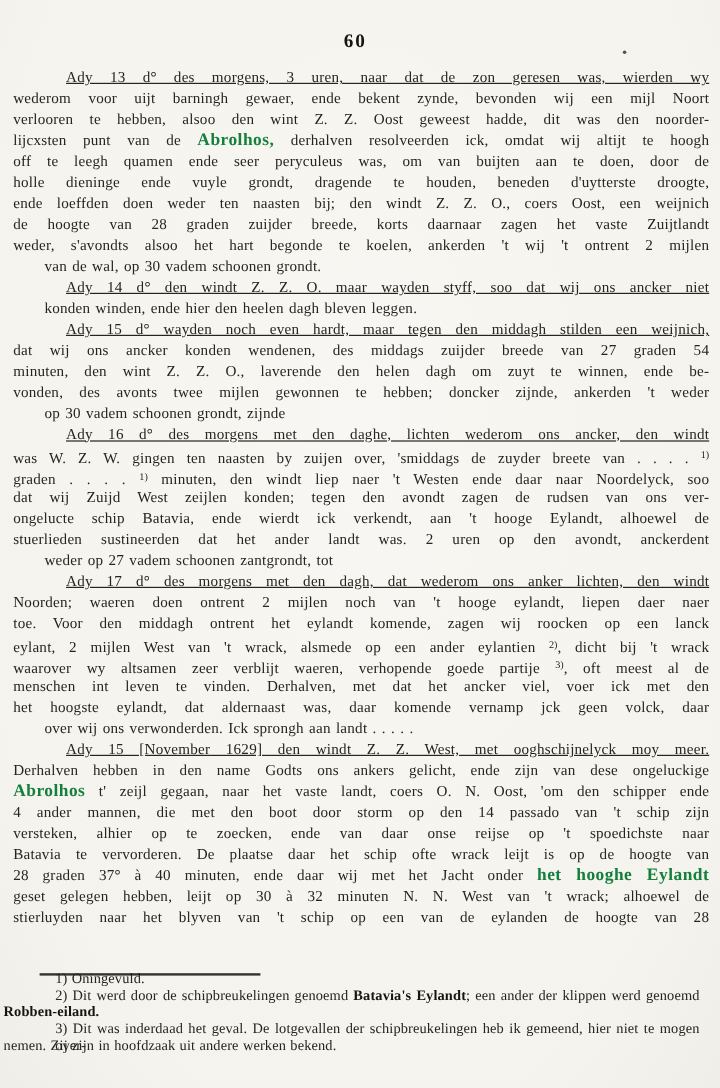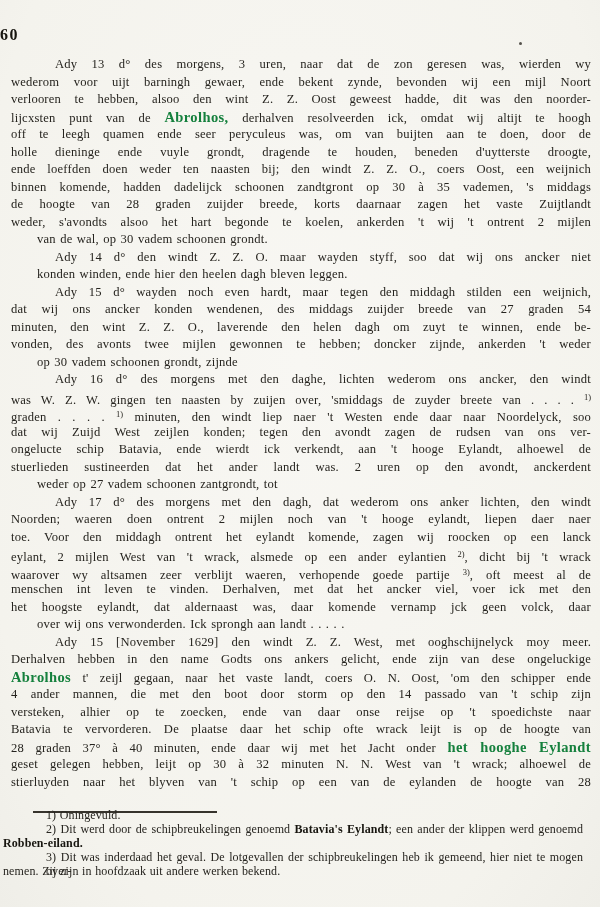--- a/index.html
+++ b/index.html
@@ -3,38 +3,38 @@
 <meta charset="utf-8">
 <style>
   html,body{margin:0;padding:0;}
   body{
     width:600px;height:907px;position:relative;overflow:hidden;
     background:radial-gradient(ellipse at 50% 40%, #f8f7f3 0%, #f4f3ed 78%, #efeee8 100%);
     font-family:"Liberation Serif","DejaVu Serif",serif;
     color:#26241f;
   }
   .page-number{
-    position:absolute;top:26px;left:0;width:592px;text-align:left;
+    position:absolute;top:26px;left:0;width:592px;text-align:center;
     font-weight:700;font-size:16px;letter-spacing:1.5px;color:#17150f;
   }
   .speck{
     position:absolute;left:519px;top:42px;width:3px;height:3px;
     background:#55524c;border-radius:50%;
   }
   .body-text{
     position:absolute;left:11px;top:56px;width:580px;
     font-size:12.6px;
   }
   .line{
     height:17.5px;line-height:17.5px;
     text-align:justify;text-align-last:justify;
     word-spacing:1px;letter-spacing:0.2px;
   }
   .line.noj{text-align-last:left;margin-left:26px;}
-  .line.ind{padding-left:44px;}
+  .line.ind{padding-left:44px;text-decoration:underline;}
   .b{font-weight:700;color:#17150f;}
   .big{font-weight:700;font-size:14.5px;letter-spacing:0.4px;color:#15803d;}
   .sup{font-size:8.5px;vertical-align:3.5px;letter-spacing:0;}
   .footnote-rule{
     position:absolute;left:33px;top:811px;width:184px;height:2px;
     background:#36332c;
   }
   .footnotes{
     position:absolute;left:3px;top:808px;width:580px;
     font-size:12px;
@@ -55,21 +55,20 @@
 
 <div class="body-text">
     <div>
       <div class="line ind"><span>Ady 13 d° des morgens, 3 uren, naar dat de zon geresen was, wierden wy</span></div>
       <div class="line"><span>wederom voor uijt barningh gewaer, ende bekent zynde, bevonden wij een mijl Noort</span></div>
       <div class="line"><span>verlooren te hebben, alsoo den wint Z. Z. Oost geweest hadde, dit was den noorder-</span></div>
       <div class="line"><span>lijcxsten punt van de </span><span class="big">Abrolhos,</span><span> derhalven resolveerden ick, omdat wij altijt te hoogh</span></div>
       <div class="line"><span>off te leegh quamen ende seer peryculeus was, om van buijten aan te doen, door de</span></div>
       <div class="line"><span>holle dieninge ende vuyle grondt, dragende te houden, beneden d'uytterste droogte,</span></div>
       <div class="line"><span>ende loeffden doen weder ten naasten bij; den windt Z. Z. O., coers Oost, een weijnich</span></div>
-      <div class="line"><span>binnen komende, hadden dadelijck schoonen zandtgront op 30 à 35 vademen, 's middags</span></div>
       <div class="line"><span>de hoogte van 28 graden zuijder breede, korts daarnaar zagen het vaste Zuijtlandt</span></div>
       <div class="line"><span>weder, s'avondts alsoo het hart begonde te koelen, ankerden 't wij 't ontrent 2 mijlen</span></div>
       <div class="line noj"><span>van de wal, op 30 vadem schoonen grondt.</span></div>
     </div>
     <div>
       <div class="line ind"><span>Ady 14 d° den windt Z. Z. O. maar wayden styff, soo dat wij ons ancker niet</span></div>
       <div class="line noj"><span>konden winden, ende hier den heelen dagh bleven leggen.</span></div>
     </div>
     <div>
       <div class="line ind"><span>Ady 15 d° wayden noch even hardt, maar tegen den middagh stilden een weijnich,</span></div>

